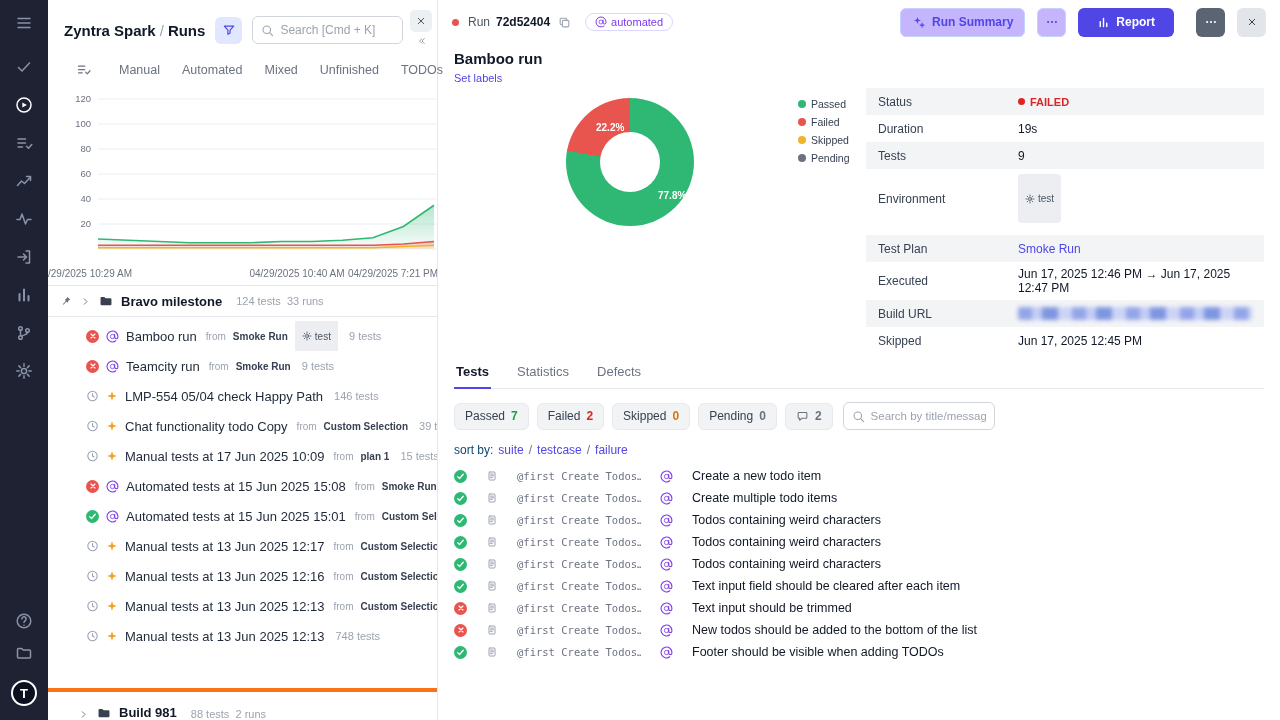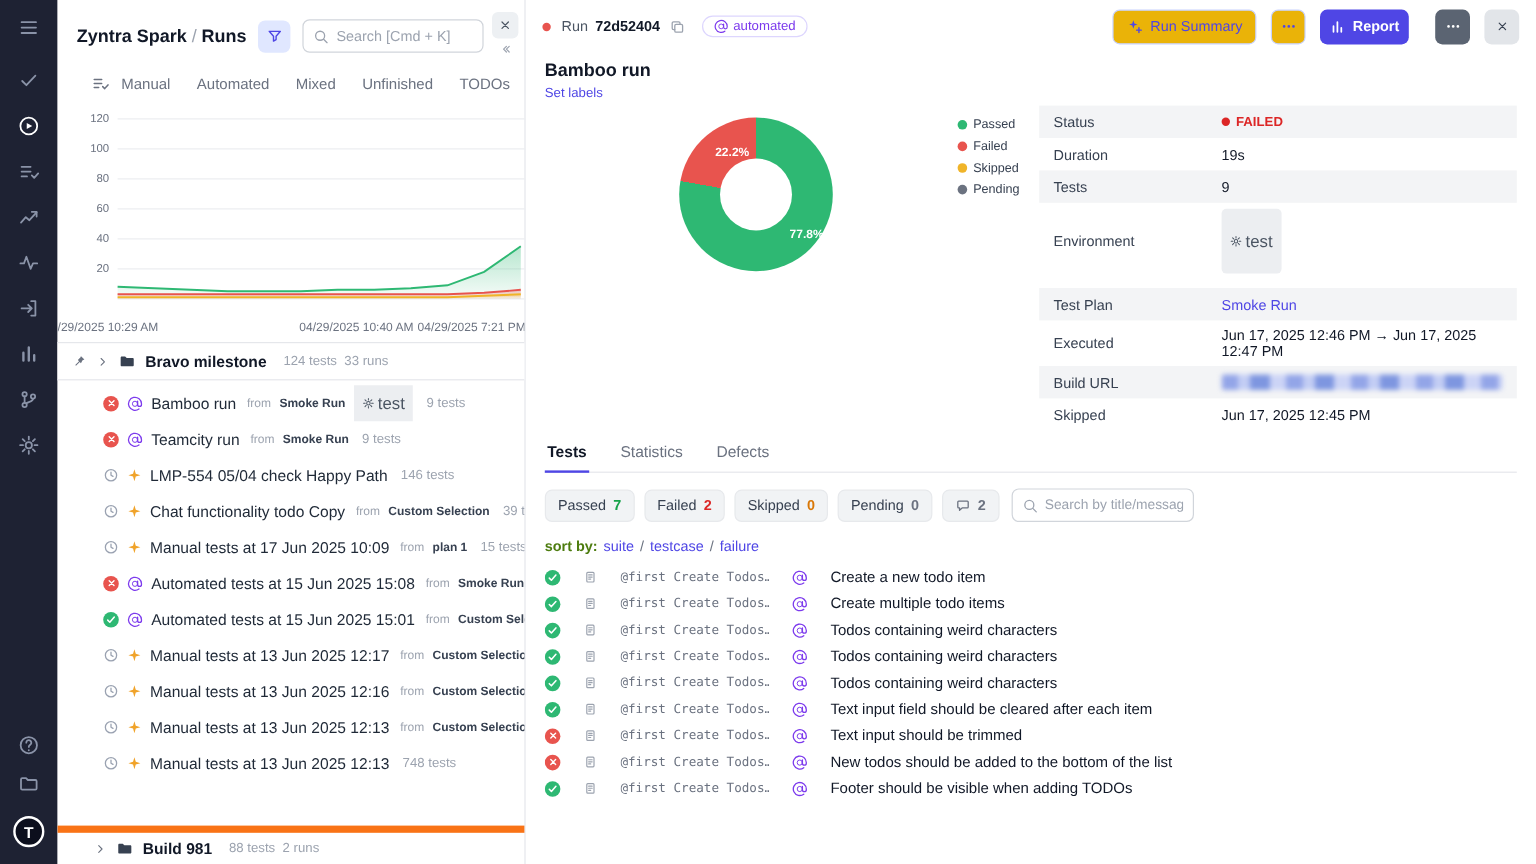--- a/index.html
+++ b/index.html
@@ -25,62 +25,62 @@
 .lp-head{display:flex;align-items:center;gap:10px;padding:16px 34px 10px 16px}
 .lp-title{font-size:15px;font-weight:700;white-space:nowrap;color:#111827}
 .lp-title .sep{color:#9ca3af;font-weight:400;margin:0 4px}
 .btn-filter{width:27px;height:27px;border-radius:6px;background:#e0e7ff;color:#4f46e5;border:none;display:flex;align-items:center;justify-content:center;flex-shrink:0}
 .search{flex:1;display:flex;align-items:center;gap:6px;border:1px solid #d1d5db;border-radius:6px;height:28px;padding:0 8px;color:#9ca3af;min-width:0;background:#fff}
 .search input{border:none;outline:none;width:100%;font-size:12px;font-family:inherit;color:#374151;background:transparent}
 .search input::placeholder{color:#9ca3af}
 .lp-corner{position:absolute;top:10px;right:5px;display:flex;flex-direction:column;align-items:center;gap:3px;z-index:5}
 .btn-x-lp{width:22px;height:22px;border-radius:5px;background:#edf0f3;border:none;color:#4b5563;display:flex;align-items:center;justify-content:center}
 .btn-collapse{border:none;background:none;color:#9ca3af;display:flex}
-.lp-tabs{display:flex;align-items:center;gap:14px;padding:8px 16px 10px 28px;color:#6b7280;font-size:12.5px}
+.lp-tabs{display:flex;align-items:center;gap:32px;padding:8px 16px 10px 28px;color:#6b7280;font-size:12.5px}
 .lp-tabs .tab{background:none;border:none;color:inherit;font-size:12.5px}
 .lp-tabs .ic{color:#6b7280;margin-right:-4px}
 .lp-chart{position:relative;height:198px;flex-shrink:0}
 .lp-chart svg{position:absolute;left:0;top:4px}
 .x-labels{position:absolute;bottom:4px;left:0;right:0;height:13px;font-size:10px;color:#6b7280;overflow:hidden}
 .x-labels span{position:absolute;transform:translateX(-50%);white-space:nowrap}
 .x-labels span.first{transform:none;left:2px}
 .milestone{display:flex;align-items:center;gap:8px;height:32px;padding:0 12px;border-top:1px solid #e5e7eb;border-bottom:1px solid #e5e7eb;background:#fff;flex-shrink:0}
 .milestone .name{font-weight:700;font-size:13px;color:#111827}
 .counts{color:#9ca3af;font-size:11px;margin-left:6px;white-space:nowrap}
 .mi-gray{color:#6b7280}
 .mi-dark{color:#374151}
 .runs{flex:1;overflow:hidden;padding-top:4px}
 .run-row{display:flex;align-items:center;gap:7px;height:30px;padding:0 6px 0 38px;white-space:nowrap;overflow:hidden}
 .run-name{font-size:13px;color:#1f2937}
 .from{font-size:10px;color:#9ca3af;margin-left:2px}
 .src{font-size:10px;font-weight:700;color:#374151}
 .count{font-size:11px;color:#9ca3af;margin-left:4px}
-.env-badge{display:inline-flex;align-items:center;gap:3px;background:#eceef1;border-radius:4px;padding:19px 7px;font-size:14px;color:#4b5563;flex-shrink:0}
+.env-badge{display:inline-flex;align-items:center;gap:3px;background:#eceef1;border-radius:4px;padding:19px 7px;font-size:10px;color:#4b5563;flex-shrink:0}
 .st{width:13px;height:13px;border-radius:50%;display:inline-flex;align-items:center;justify-content:center;color:#fff;flex-shrink:0}
 .st.passed{background:#2eb873}
 .st.failed{background:#e8544e}
 .st.unfinished{background:none;color:#9aa2b1}
 .tpurple{color:#7c3aed}
 .torange{color:#f0a32a}
-.folder-row{display:flex;align-items:center;gap:8px;height:32px;padding:0 12px 0 30px;border-top:6px solid #f97316;margin-top:auto;flex-shrink:0}
+.folder-row{display:flex;align-items:flex-end;gap:8px;height:32px;padding:0 12px 0 30px;border-top:4px solid #f97316;margin-top:auto;flex-shrink:0}
 .folder-row .name{font-weight:700;font-size:13px;color:#111827}
 .chev{color:#6b7280}
 
 
 .main{flex:1;display:flex;flex-direction:column;min-width:0;background:#fff}
 .m-head{display:flex;align-items:center;height:44px;padding:0 14px;gap:6px;flex-shrink:0}
 .dot-red{width:7px;height:7px;border-radius:50%;background:#e8544e;flex-shrink:0}
 .run-label{font-size:12px;color:#4b5563;margin-left:3px}
 .run-id{font-size:12px;font-weight:700;color:#111827}
 .btn-copy{background:none;border:none;color:#9ca3af;display:flex;margin-left:2px}
 .badge-auto{display:inline-flex;align-items:center;gap:4px;border:1px solid #ddd6fe;color:#7c3aed;border-radius:999px;padding:2px 9px;font-size:11px;margin-left:8px;background:#fff}
 .spacer{flex:1}
-.btn-outline{display:inline-flex;align-items:center;gap:6px;height:29px;padding:0 11px;border:1px solid #c7d2fe;color:#4f46e5;background:#eab308;border-radius:6px;font-size:12px;font-weight:400}
+.btn-outline{display:inline-flex;align-items:center;gap:6px;height:29px;padding:0 11px;border:1px solid #c7d2fe;color:#4f46e5;background:#c4b5fd;border-radius:6px;font-size:12px;font-weight:700}
 .btn-outline.sq{width:29px;padding:0;justify-content:center}
-.btn-primary{display:inline-flex;align-items:center;gap:6px;height:29px;padding:0 8px;background:#4f46e5;color:#fff;border:none;border-radius:6px;font-size:12px;font-weight:600;margin-left:6px}
+.btn-primary{display:inline-flex;align-items:center;gap:6px;height:29px;padding:0 19px;background:#4f46e5;color:#fff;border:none;border-radius:6px;font-size:12px;font-weight:600;margin-left:6px}
 .btn-dark{width:29px;height:29px;background:#5b6472;color:#fff;border:none;border-radius:6px;display:inline-flex;align-items:center;justify-content:center;margin-left:16px}
 .btn-gray{width:29px;height:29px;background:#e2e5e9;color:#374151;border:none;border-radius:6px;display:inline-flex;align-items:center;justify-content:center;margin-left:6px}
 .m-title{font-size:15px;font-weight:700;color:#111827;padding:6px 16px 0}
 .set-labels{display:inline-block;margin:5px 16px 0;font-size:11px;color:#4f46e5}
 .overview{display:flex;padding:2px 16px 0;flex-shrink:0}
 .donut-area{width:412px;position:relative;height:232px;flex-shrink:0}
 .donut{position:absolute;left:112px;top:12px;width:128px;height:128px;border-radius:50%}
 .donut::after{content:"";position:absolute;inset:34px;background:#fff;border-radius:50%}
 .donut-label{position:absolute;color:#fff;font-size:10px;font-weight:700;z-index:2}
 .dl-failed{left:30px;top:24px}
@@ -105,21 +105,21 @@
 .m-tab.active::after{content:"";position:absolute;left:0;right:0;bottom:-1px;height:2px;background:#4f46e5}
 .filters{display:flex;align-items:center;padding:13px 16px 0;flex-shrink:0}
 #chips{display:flex;gap:8px;align-items:center}
 .chip{display:inline-flex;align-items:center;gap:6px;background:#f1f3f5;border:1px solid #e7e9ec;border-radius:6px;height:27px;padding:0 10px;font-size:12px;color:#374151}
 .chip b{font-weight:700}
 .chip .ic{color:#6b7280}
 .search2{display:flex;align-items:center;gap:6px;border:1px solid #d1d5db;border-radius:6px;height:28px;padding:0 8px;width:152px;color:#9ca3af;margin-left:10px}
 .search2 input{border:none;outline:none;width:100%;font-size:11.5px;font-family:inherit;color:#374151}
 .search2 input::placeholder{color:#9ca3af}
 .sortrow{display:flex;gap:5px;align-items:center;padding:13px 16px 4px;font-size:12px;flex-shrink:0}
-.sortrow .lbl{font-weight:700;color:#4d7c0f}
+.sortrow .lbl{font-weight:400;color:#0c4a6e}
 .sortrow a{color:#4f46e5}
 .sortrow .sep2{color:#6b7280}
 .tests{padding:4px 16px}
 .trow{display:flex;align-items:center;gap:19px;height:22px;white-space:nowrap;overflow:hidden}
 .trow .doc{color:#9ca3af}
 .tsuite{font-family:"DejaVu Sans Mono",monospace;font-size:10.5px;color:#6b7280;width:124px;overflow:hidden;flex-shrink:0}
 .ttitle{font-size:12.5px;color:#111827}
 </style>
 </head>
 <body>

